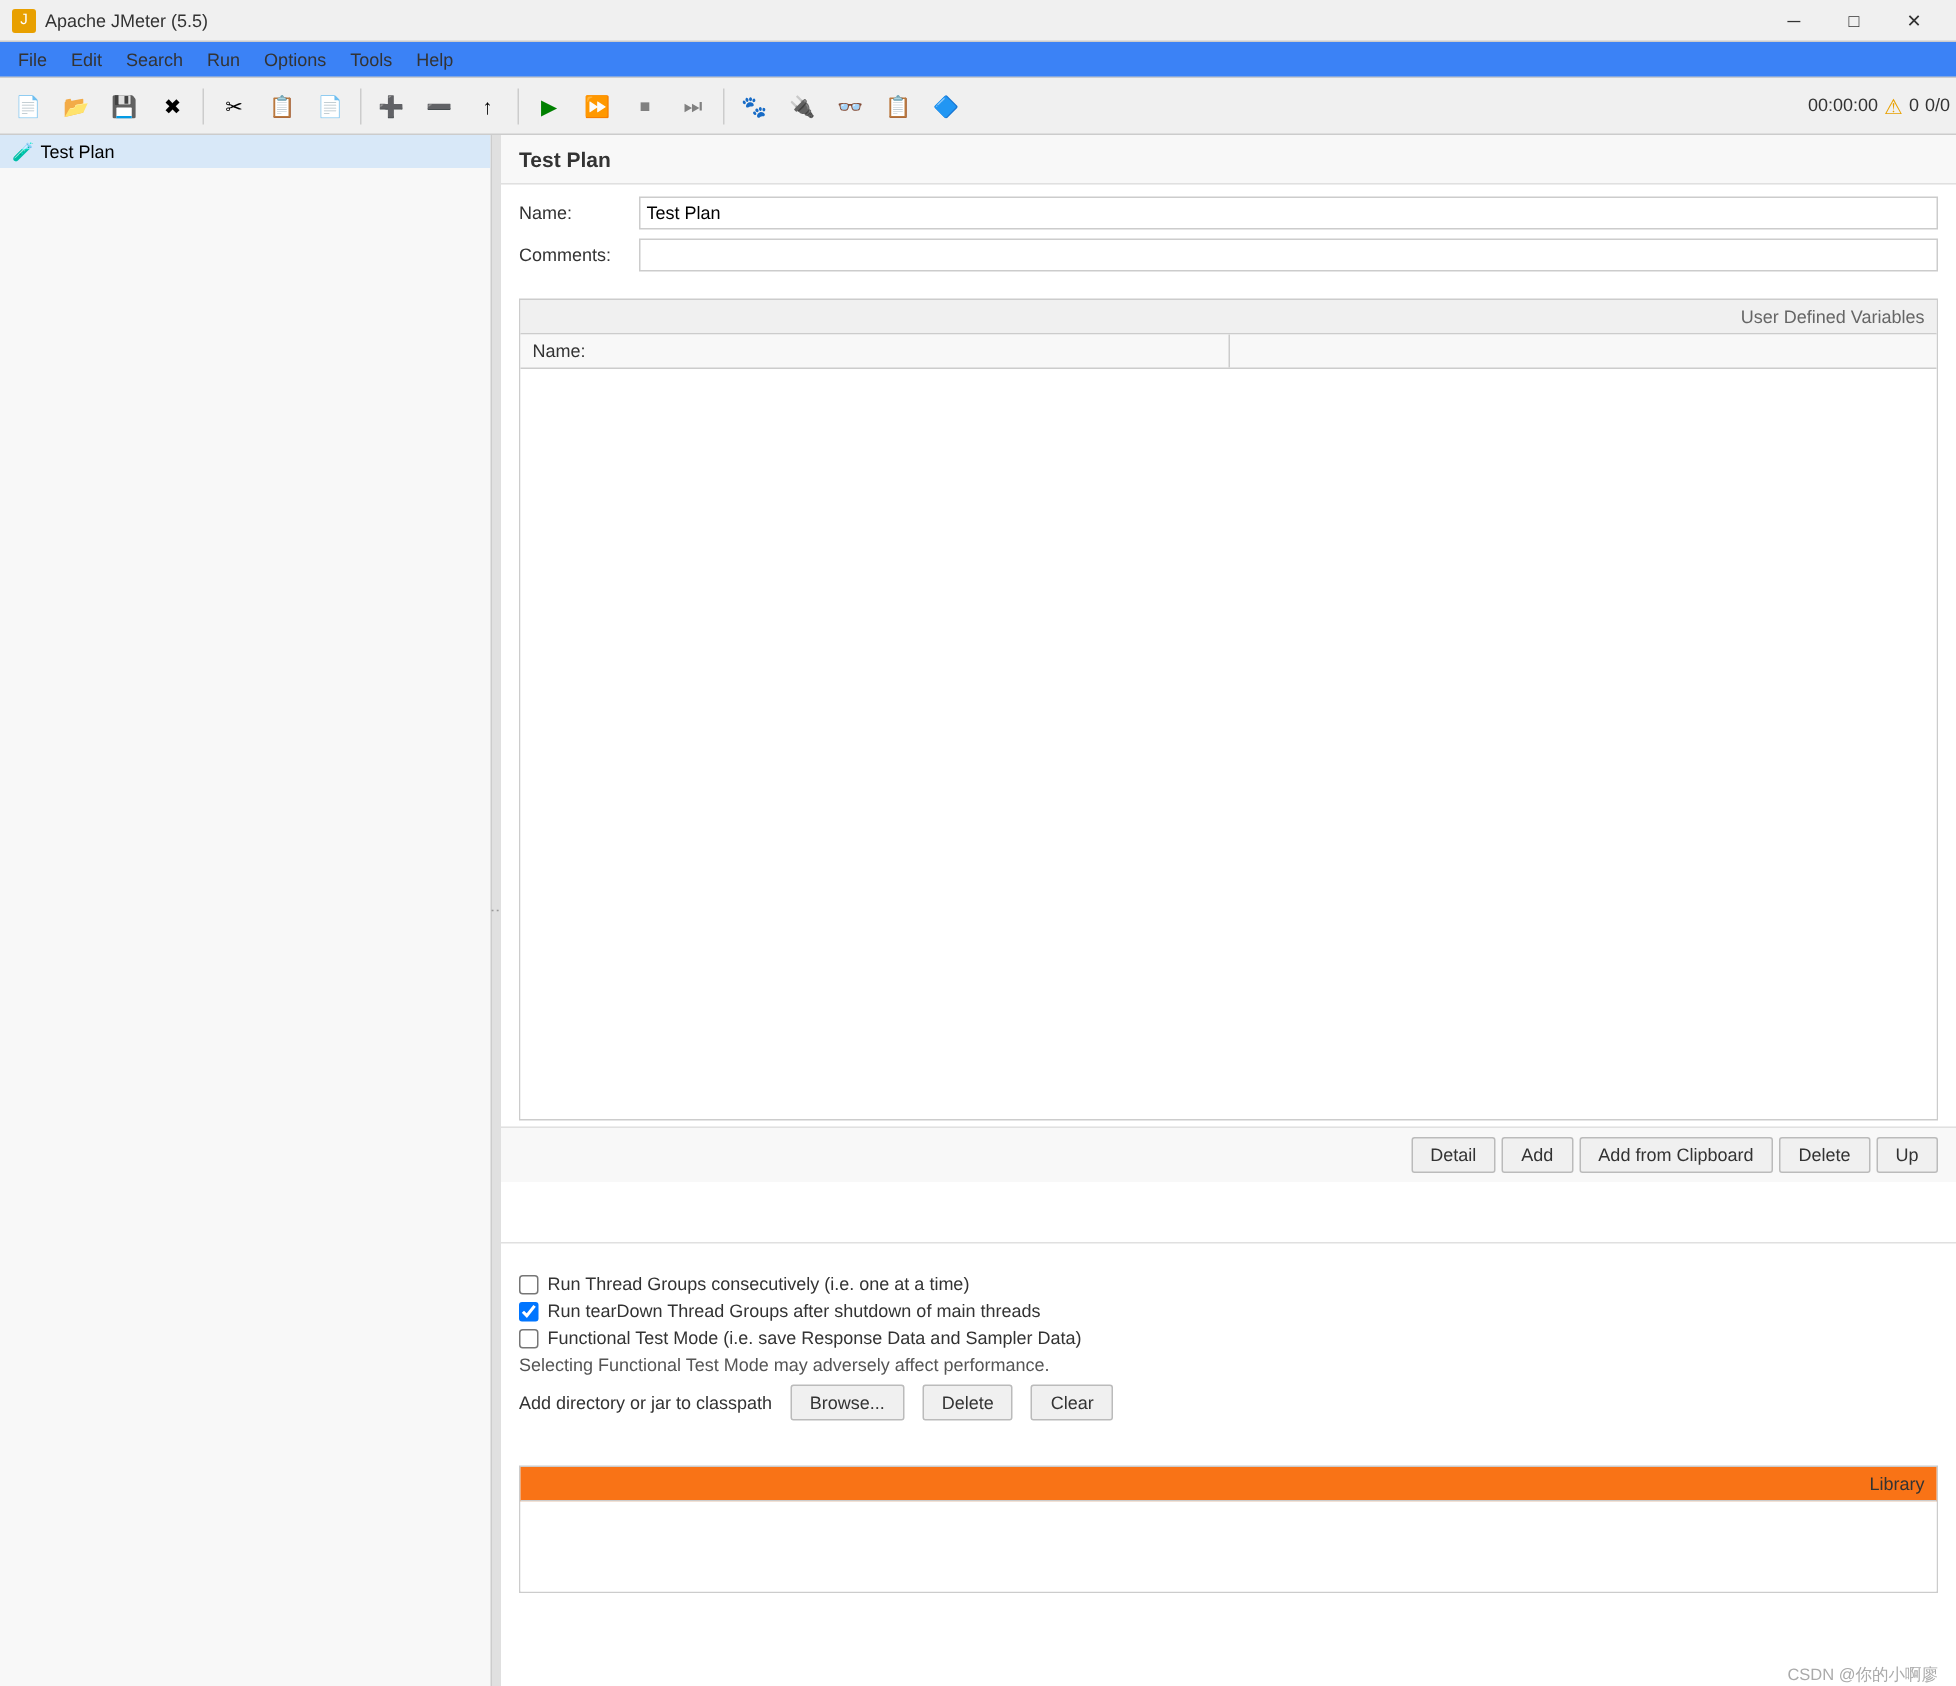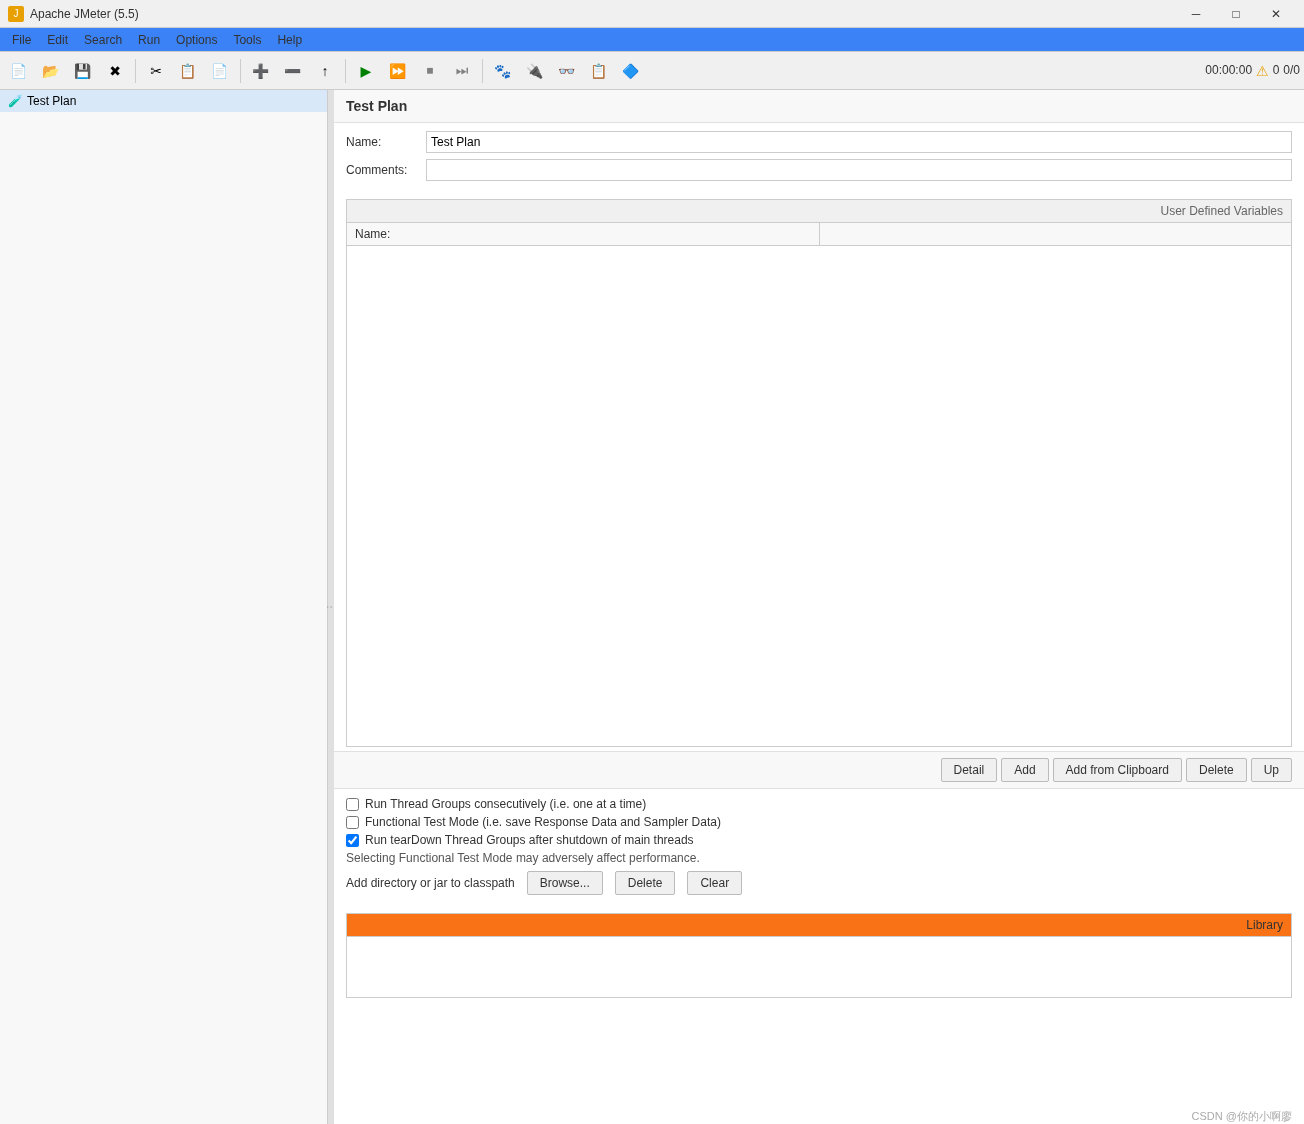--- a/index.html
+++ b/index.html
@@ -244,22 +244,23 @@
       border: 1px solid #bbb;
       background: #f0f0f0;
       cursor: pointer;
       font-size: 12px;
       border-radius: 2px;
       color: #333;
     }
 
     
     .options-section {
-      padding: 8px 12px;
+      padding: 20px 12px;
       border-top: 1px solid #e0e0e0;
+      margin-top: 40px;
     }
     .checkbox-row {
       display: flex;
       align-items: center;
       gap: 6px;
       margin-bottom: 4px;
     }
     .checkbox-row input[type="checkbox"] {
       width: 13px;
       height: 13px;
@@ -417,26 +418,26 @@
       <button class="btn">Delete</button>
       <button class="btn">Up</button>
     </div>
 
     <div class="options-section">
       <div class="checkbox-row">
         <input type="checkbox" id="cb1" style="">
         <label class="checkbox-label" for="cb1">Run Thread Groups consecutively (i.e. one at a time)</label>
       </div>
       <div class="checkbox-row">
+        <input type="checkbox" id="cb2" checked="" style="">
+        <label class="checkbox-label" for="cb2">Run tearDown Thread Groups after shutdown of main threads</label>
+      </div>
+      <div class="checkbox-row">
         <input type="checkbox" id="cb3" style="">
         <label class="checkbox-label" for="cb3">Functional Test Mode (i.e. save Response Data and Sampler Data)</label>
-      </div>
-      <div class="checkbox-row">
-        <input type="checkbox" id="cb2" checked="" style="">
-        <label class="checkbox-label" for="cb2">Run tearDown Thread Groups after shutdown of main threads</label>
       </div>
       <div class="info-text">Selecting Functional Test Mode may adversely affect performance.</div>
 
       <div class="classpath-row">
         <span class="classpath-label">Add directory or jar to classpath</span>
         <button class="btn">Browse...</button>
         <button class="btn">Delete</button>
         <button class="btn">Clear</button>
       </div>
     </div>

